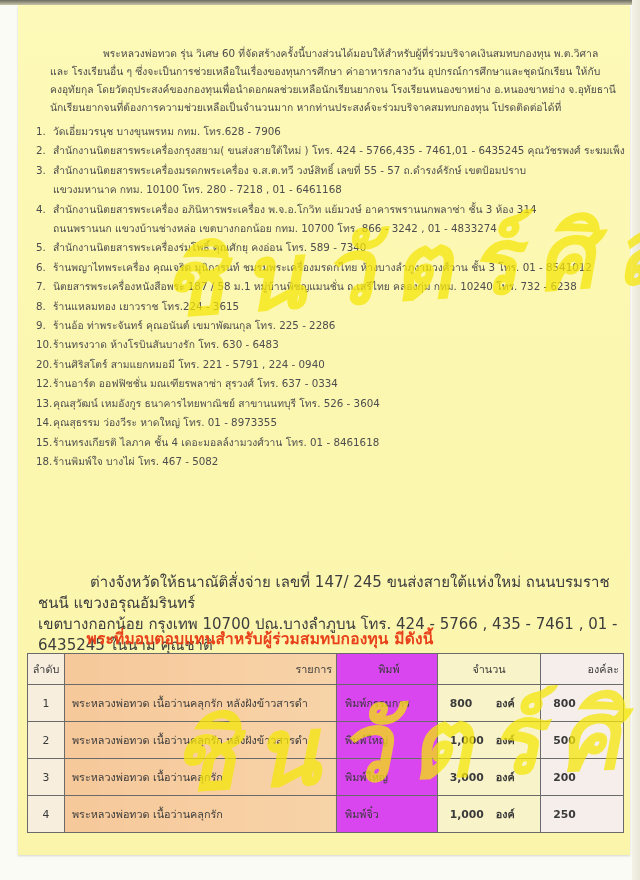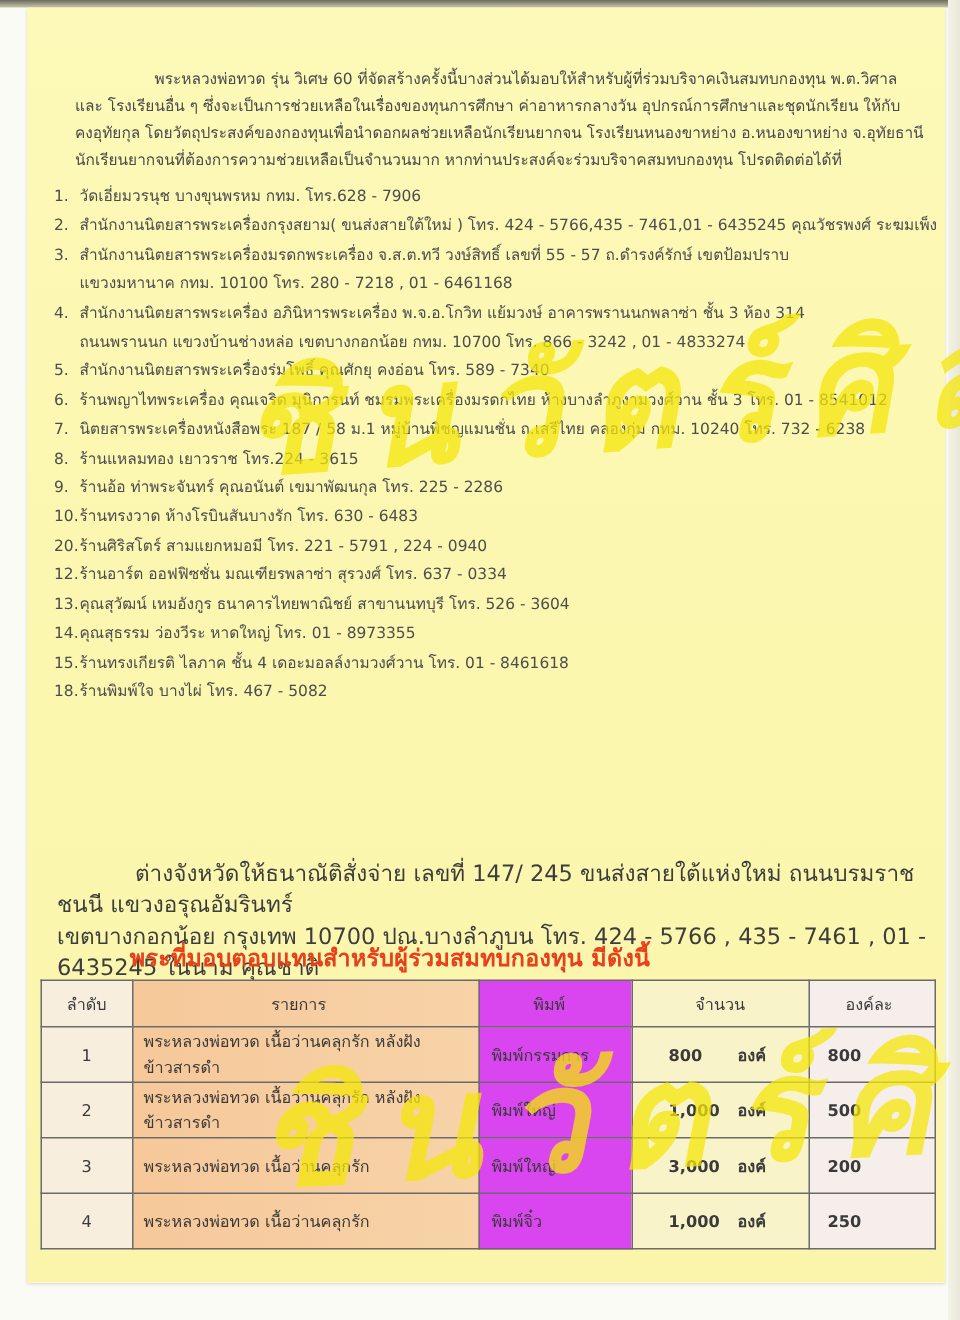--- a/index.html
+++ b/index.html
@@ -31,31 +31,31 @@
   .contact { font-size:10.3px; line-height:19.4px; white-space:nowrap; color:#4d4d4d; }
   .contact .num { display:inline-block; min-width:17px; }
   .contact.cont { padding-left:17px; }
   .address { position:absolute; left:38px; top:548px; width:580px; font-size:15px; line-height:21px; font-weight:normal; color:#3d3d3d;margin-top:24px; }
   .address .l1 { text-indent:52px; }
   .heading { position:absolute; left:0; width:520px; top:626px; text-align:center; font-size:15.5px; font-weight:bold; color:#e8401a; letter-spacing:0.2px; }
   table.rewards {
     position:absolute; left:27px; top:653px; width:597px; border-collapse:collapse;
     font-size:10.8px; color:#3a3a3a;
   }
-  table.rewards td, table.rewards th { border:1px solid #6a6a6a; height:36px; padding:0 16px; font-weight:normal; }
+  table.rewards td, table.rewards th { border:1px solid #6a6a6a; height:36px; padding:0 4px; font-weight:normal; }
   table.rewards th { height:30px; }
   .c-num { width:28px; text-align:center; background:#f7eede; }
   .c-item { width:262px; background:linear-gradient(90deg,#f6c89a,#f7d3a8); text-align:left; padding-left:7px !important; }
-  th.c-item { text-align:center; }
+  th.c-item { text-align:right; }
   .c-mold { width:88px; background:#d946ef; text-align:left; padding-left:8px !important; }
   th.c-mold { text-align:center; }
   .c-qty { width:95px; background:#f8f3c8; }
   th.c-qty { text-align:center; }
   .c-price { width:66px; background:#f6eeea; text-align:left; padding-left:12px !important; font-weight:bold !important; }
-  th.c-price { text-align:center; font-weight:normal !important; }
+  th.c-price { text-align:right; font-weight:normal !important; }
   .qty-val { display:inline-block; width:46px; padding-left:8px; font-weight:bold; }
   .qty-unit { font-weight:bold; }
 </style>
 </head>
 <body>
 
 <div class="top-shadow"></div>
 <div class="right-edge"></div>
 
 <div class="panel"></div>

